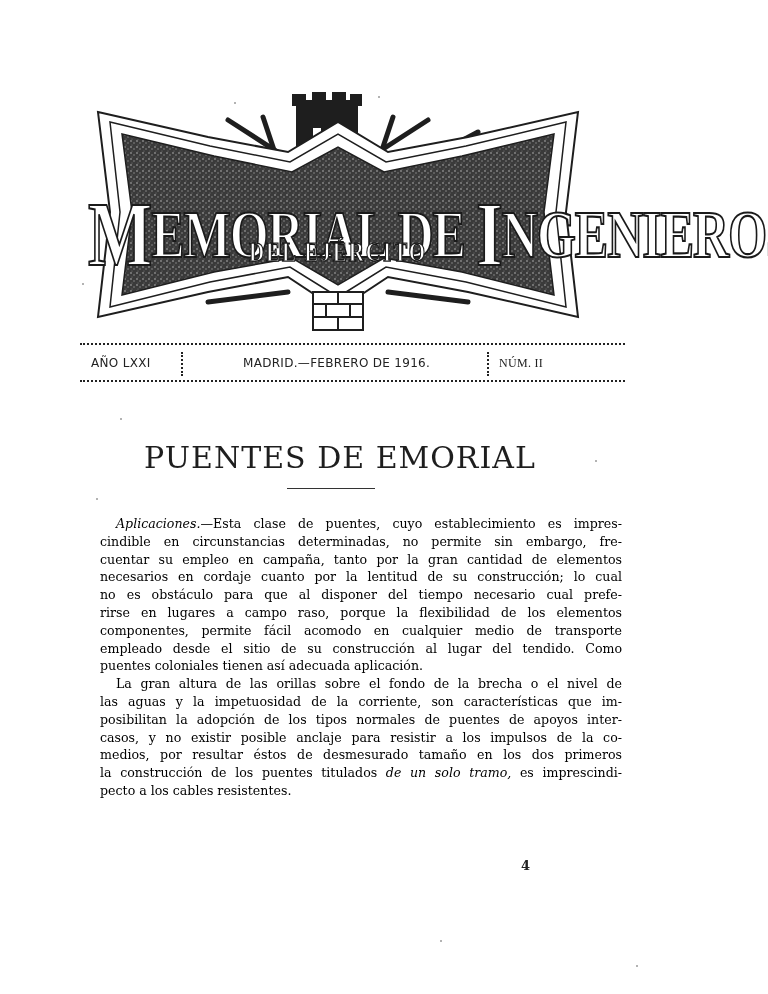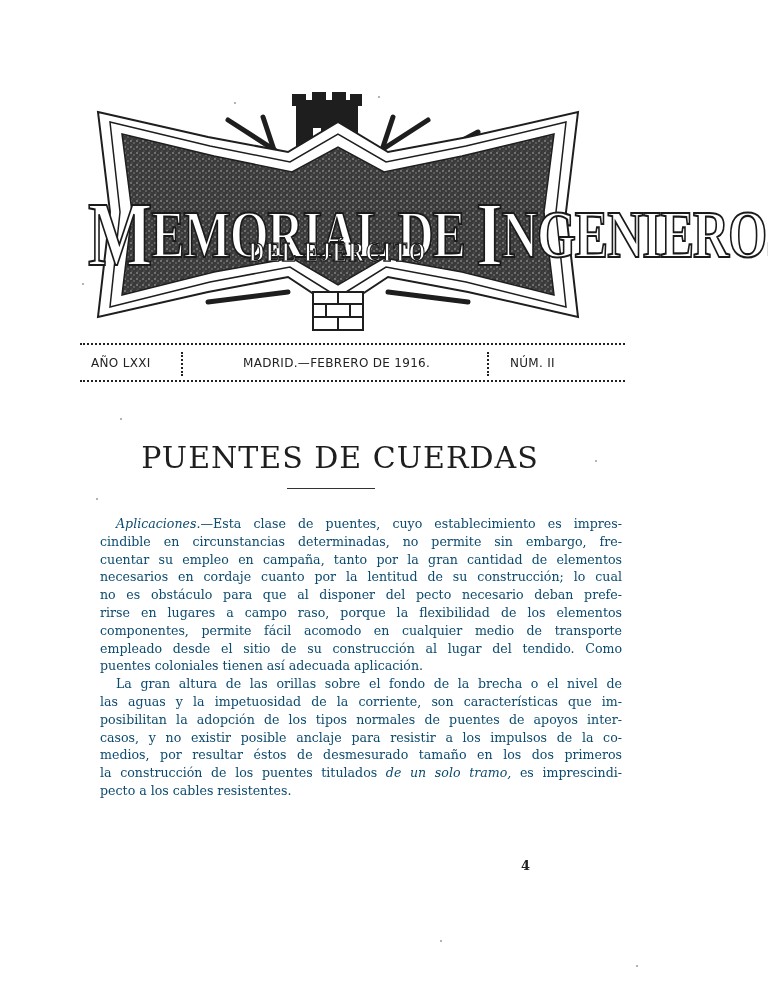--- a/index.html
+++ b/index.html
@@ -15,28 +15,28 @@
   .mast-sub { position: absolute; left: 0; top: 148px; width: 500px; text-align: center;
     font-family: "Liberation Serif", serif; font-size: 21px; letter-spacing: 2px; color: #fff;
     -webkit-text-stroke: 1px #1a1a1a; font-weight: bold; transform: scaleY(1.25); transform-origin: center top; white-space: nowrap; line-height: 1; }
 
   
   .rule-dots { position: absolute; left: 80px; width: 545px; height: 0; border-top: 2.5px dotted #222; }
   .infobar { position: absolute; left: 80px; top: 348px; width: 545px; height: 30px; font-family: "DejaVu Sans", sans-serif; font-size: 12px; color: #222; letter-spacing: 0.3px; }
   .infobar span { position: absolute; top: 8px; white-space: nowrap; }
   .info-year { left: 11px; }
   .info-place { left: 163px; }
-  .info-num { left: 430px; }
+  .info-num { left: 419px; font-family: Liberation Serif, serif; }
   .vsep { position: absolute; top: 4px; width: 0; height: 24px; border-left: 2.5px dotted #222; }
 
   
   .article-title { position: absolute; left: 0; top: 440px; width: 680px; text-align: center; font-family: "DejaVu Serif", serif; font-size: 30px; letter-spacing: 1px; color: #1e1e1e; font-weight: normal; }
   .title-rule { position: absolute; left: 287px; top: 488px; width: 88px; height: 0; border-top: 1.5px solid #333; }
 
-  .body-text { position: absolute; left: 100px; top: 515px; width: 522px; font-family: "DejaVu Serif", serif; font-size: 12.6px; line-height: 17.8px; color: #0c4a6e; }
+  .body-text { position: absolute; left: 100px; top: 515px; width: 522px; font-family: "DejaVu Serif", serif; font-size: 12.6px; line-height: 17.8px; color: #000000; }
   .line { display: block; white-space: nowrap; text-align: justify; text-align-last: justify; height: 17.8px; }
   .line.last { text-align-last: left; }
   .line.indent { padding-left: 16px; }
   .ital { font-style: italic; }
 
   .page-number { position: absolute; left: 521px; top: 858px; font-family: "DejaVu Serif", serif; font-weight: bold; font-size: 13px; color: #222; }
 
   
   .speck { position: absolute; width: 2px; height: 2px; background: #555; border-radius: 1px; opacity: 0.6; }
 </style>
@@ -96,30 +96,30 @@
 <div class="rule-dots" style="top:343px;"></div>
 <div class="infobar">
   <span class="info-year">AÑO LXXI</span>
   <div class="vsep" style="left:101px;"></div>
   <span class="info-place">MADRID.—FEBRERO DE 1916.</span>
   <div class="vsep" style="left:407px;"></div>
   <span class="info-num">NÚM. II</span>
 </div>
 <div class="rule-dots" style="top:380px;"></div>
 
-<h1 class="article-title" style="margin:0;">PUENTES DE CUERDAS</h1>
+<h1 class="article-title" style="margin:0;">PUENTES DE EMORIAL</h1>
 <div class="title-rule"></div>
 
 <div class="body-text">
 
   <span class="line indent"><span class="ital">Aplicaciones.</span><span>—Esta clase de puentes, cuyo establecimiento es impres-</span></span>
   <span class="line">cindible en circunstancias determinadas, no permite sin embargo, fre-</span>
   <span class="line">cuentar su empleo en campaña, tanto por la gran cantidad de elementos</span>
   <span class="line">necesarios en cordaje cuanto por la lentitud de su construcción; lo cual</span>
-  <span class="line">no es obstáculo para que al disponer del pecto necesario deban prefe-</span>
+  <span class="line">no es obstáculo para que al disponer del tiempo necesario cual prefe-</span>
   <span class="line">rirse en lugares a campo raso, porque la flexibilidad de los elementos</span>
   <span class="line">componentes, permite fácil acomodo en cualquier medio de transporte</span>
   <span class="line">empleado desde el sitio de su construcción al lugar del tendido. Como</span>
   <span class="line last">puentes coloniales tienen así adecuada aplicación.</span>
 
   <span class="line indent">La gran altura de las orillas sobre el fondo de la brecha o el nivel de</span>
   <span class="line">las aguas y la impetuosidad de la corriente, son características que im-</span>
   <span class="line">posibilitan la adopción de los tipos normales de puentes de apoyos inter-</span>
   <span class="line">casos, y no existir posible anclaje para resistir a los impulsos de la co-</span>
   <span class="line">medios, por resultar éstos de desmesurado tamaño en los dos primeros</span>

